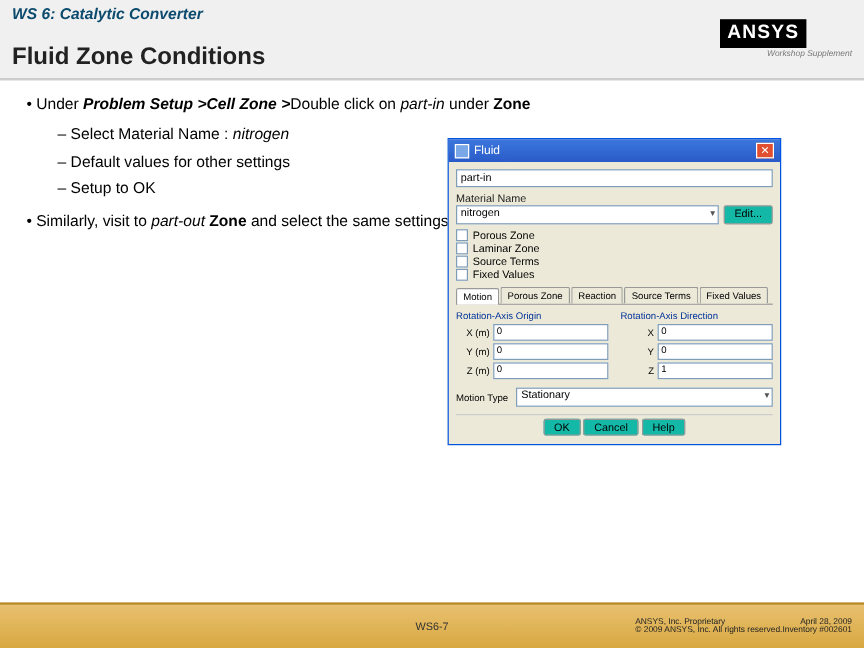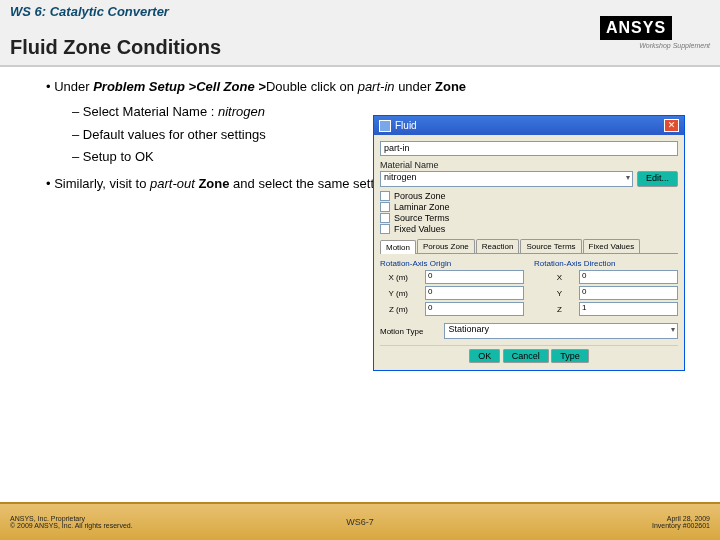--- a/index.html
+++ b/index.html
@@ -3,49 +3,49 @@
 <meta charset="utf-8">
 <style>
   * { box-sizing: border-box; margin: 0; padding: 0; }
   body { width: 720px; height: 540px; font-family: Arial, sans-serif; background: #fff; position: relative; overflow: hidden; }
   .header { background: #f0f0f0; border-bottom: 2px solid #ccc; padding: 4px 10px 6px; position: relative; }
   .ws-label { font-size: 13px; font-weight: bold; font-style: italic; color: #0c4a6e; }
   .title { font-size: 20px; font-weight: bold; color: #222; margin-top: 17px; }
   .logo { position: absolute; right: 10px; top: 16px; width: 110px; height: 40px; }
   .logo-main { background: #000; color: #fff; font-weight: bold; font-size: 16px; padding: 3px 6px; display: inline-block; letter-spacing: 1px; }
   .logo-sub { font-size: 7px; color: #777; text-align: right; margin-top: 2px; font-style: italic; }
-  .content { padding: 10px 36px; font-size: 13px; line-height: 1.6; }
+  .content { padding: 10px 12px; font-size: 13px; line-height: 1.6; }
   .bullet1 { margin-left: 10px; margin-bottom: 4px; }
   .bullet2 { margin-left: 36px; margin-bottom: 2px; }
-  .dialog { position: absolute; left: 373px; top: 115px; width: 312px; background: #ece9d8; border: 1px solid #0054e3; font-family: Tahoma, sans-serif; font-size: 9px; }
+  .dialog { position: absolute; left: 373px; top: 115px; width: 278px; background: #ece9d8; border: 1px solid #0054e3; font-family: Tahoma, sans-serif; font-size: 9px; }
   .titlebar { background: linear-gradient(#3b77dd,#2a5bc8); color: #fff; font-size: 10px; padding: 3px 5px; display: flex; align-items: center; justify-content: space-between; }
   .titlebar-left { display: flex; align-items: center; gap: 4px; }
   .titlebar-icon { width: 12px; height: 12px; background: #7aa7e8; border: 1px solid #fff; }
   .closebtn { width: 15px; height: 13px; background: #e05030; color: #fff; text-align: center; line-height: 11px; font-size: 9px; border: 1px solid #fff; cursor: pointer; }
   .dlg-body { padding: 6px; }
   .lbl { font-size: 9px; color: #222; margin-bottom: 1px; }
   .textfield { background: #fff; border: 1px solid #7f9db9; padding: 1px 3px; height: 15px; font-size: 9px; width: 100%; }
   .row { display: flex; gap: 4px; align-items: flex-end; margin-bottom: 4px; }
   .select { background: #fff; border: 1px solid #7f9db9; height: 16px; font-size: 9px; padding: 0 14px 0 3px; position: relative; flex: 1; }
   .select::after { content: "▾"; position: absolute; right: 2px; top: 1px; color: #555; font-size: 8px; }
   .btn { background: #14b8a6; border: 1px solid #999; border-radius: 2px; padding: 1px 8px; font-size: 9px; height: 16px; cursor: pointer; }
   .chk-group { margin: 3px 0 5px; }
   .chk { display: flex; align-items: center; gap: 4px; font-size: 9px; margin-bottom: 1px; }
   .chk-box { width: 10px; height: 10px; border: 1px solid #7f9db9; background: #fff; }
   .tabs { display: flex; border-bottom: 1px solid #999; margin-bottom: 5px; font-size: 8px; }
   .tab { padding: 2px 5px; border: 1px solid #999; border-bottom: none; background: #ece9d8; margin-right: 1px; border-radius: 2px 2px 0 0; }
   .tab.active { background: #fff; position: relative; top: 1px; }
   .group-row { display: flex; gap: 10px; }
   .group { flex: 1; }
   .group-title { font-size: 8px; color: #003399; margin-bottom: 2px; }
-  .coord-row { display: flex; align-items: center; gap: 17px; margin-bottom: 2px; }
+  .coord-row { display: flex; align-items: center; gap: 3px; margin-bottom: 2px; }
   .coord-lbl { width: 28px; font-size: 8px; text-align: right; }
   .coord-in { flex: 1; background: #fff; border: 1px solid #7f9db9; height: 14px; font-size: 8px; padding: 0 2px; }
   .btn-row { text-align: center; padding: 5px 0 3px; border-top: 1px solid #ccc; margin-top: 6px; }
-  .footer { position: absolute; bottom: 0; left: 0; right: 0; height: 28px; background: linear-gradient(#e8c070,#d8a840); border-top: 2px solid #b88820; display: flex; align-items: center; justify-content: space-between; padding: 18px 10px; font-size: 7px; color: #222; margin-top: 16px; }
+  .footer { position: absolute; bottom: 0; left: 0; right: 0; height: 28px; background: linear-gradient(#e8c070,#d8a840); border-top: 2px solid #b88820; display: flex; align-items: center; justify-content: flex-end; padding: 18px 10px; font-size: 7px; color: #222; margin-top: 16px; }
   .footer-center { position: absolute; left: 50%; transform: translateX(-50%); font-size: 9px; color: #333; }
   .footer-right { text-align: right; }
   .b { font-weight: bold; }
   .i { font-style: italic; }
 </style>
 </head>
 <body>
 
 <div class="header">
   <div class="ws-label">WS 6: Catalytic Converter</div>
@@ -141,21 +141,21 @@
           </div>
       </div>
     </div>
     <div class="coord-row" style="margin-top:5px">
       <div style="font-size:8px;margin-right:4px">Motion Type</div>
       <div class="select" style="flex:1">Stationary</div>
     </div>
     <div class="btn-row">
       <span class="btn">OK</span>
       <span class="btn">Cancel</span>
-      <span class="btn">Type</span>
+      <span class="btn">Help</span>
     </div>
   </div>
 </div>
 
 <div class="footer">
   <div>
     <div>ANSYS, Inc. Proprietary</div>
     <div>© 2009 ANSYS, Inc. All rights reserved.</div>
   </div>
   <div class="footer-center">WS6-7</div>

